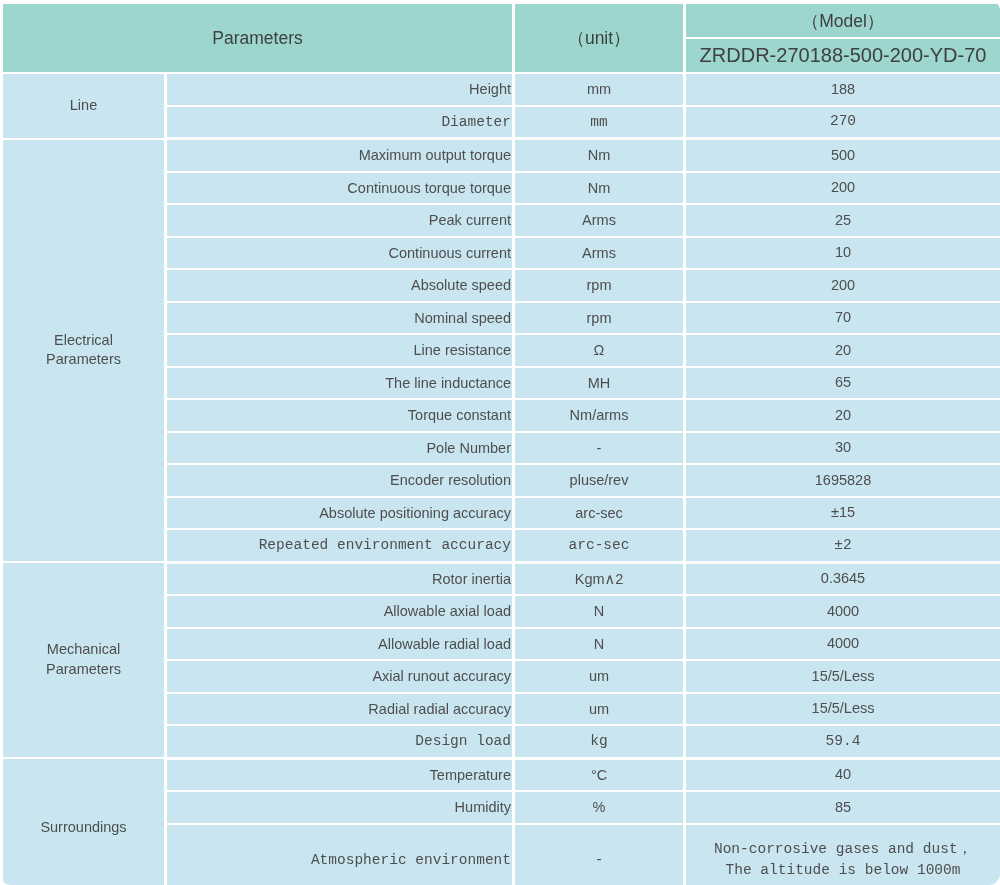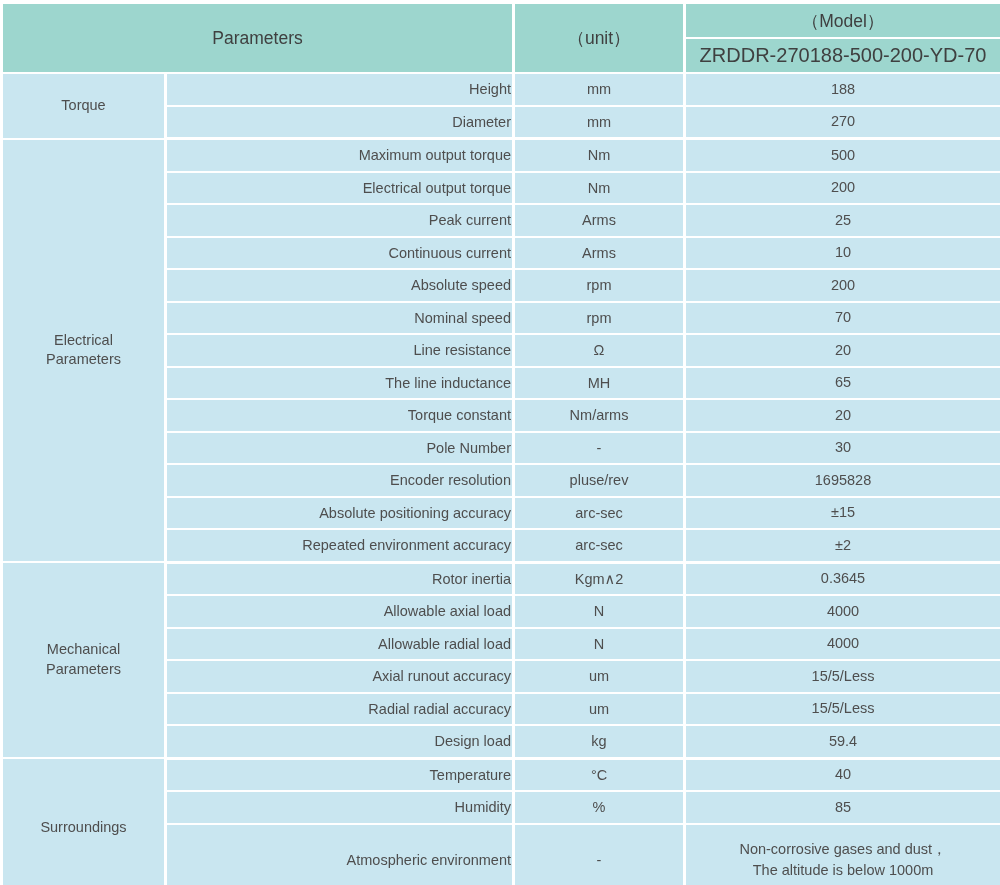--- a/index.html
+++ b/index.html
@@ -9,20 +9,21 @@
     width: 1000px;
     font-family: "Liberation Sans", sans-serif;
     color: #4e4e4e;
   }
   .page {
     width: 1000px;
     height: 885px;
     padding-top: 2px;
     box-sizing: border-box;
     overflow: hidden;
+    border-radius: 11px;
   }
   table.spec-table {
     border-collapse: collapse;
     width: 1000px;
     table-layout: fixed;
   }
   col.c-section { width: 164px; }
   col.c-param   { width: 348px; }
   col.c-unit    { width: 171px; }
   col.c-value   { width: 317px; }
@@ -62,20 +63,21 @@
     padding: 0 18px;
     line-height: 1.35;
   }
   td.value-cell {
     white-space: pre-line;
     line-height: 1.45;
     margin-top: 31px;
   }
   tr.section-end th, tr.section-end td {
     border-bottom-width: 3px;
+    font-family: Liberation Mono, monospace;
   }
   tr.tall-row td { height: 69px; }
 </style>
 </head>
 <body>
 
 <div class="page">
   <table class="spec-table">
     <colgroup>
       <col class="c-section">
@@ -88,38 +90,38 @@
         <th class="hdr" colspan="2" rowspan="2">Parameters</th>
         <th class="hdr" rowspan="2">（unit）</th>
         <th class="hdr">（Model）</th>
       </tr>
       <tr>
         <th class="hdr model-number">ZRDDR-270188-500-200-YD-70</th>
       </tr>
     </thead>
     <tbody>
         <tr>
-          <td class="section-cell" rowspan="2">Torque</td>
+          <td class="section-cell" rowspan="2">Line</td>
           <td class="param-cell">Height</td>
           <td class="unit-cell">mm</td>
           <td class="value-cell">188</td>
         </tr>
         <tr class="section-end">
           <td class="param-cell">Diameter</td>
           <td class="unit-cell">mm</td>
           <td class="value-cell">270</td>
         </tr>
         <tr>
           <td class="section-cell" rowspan="13">Electrical Parameters</td>
           <td class="param-cell">Maximum output torque</td>
           <td class="unit-cell">Nm</td>
           <td class="value-cell">500</td>
         </tr>
         <tr>
-          <td class="param-cell">Electrical output torque</td>
+          <td class="param-cell">Continuous torque torque</td>
           <td class="unit-cell">Nm</td>
           <td class="value-cell">200</td>
         </tr>
         <tr>
           <td class="param-cell">Peak current</td>
           <td class="unit-cell">Arms</td>
           <td class="value-cell">25</td>
         </tr>
         <tr>
           <td class="param-cell">Continuous current</td>

